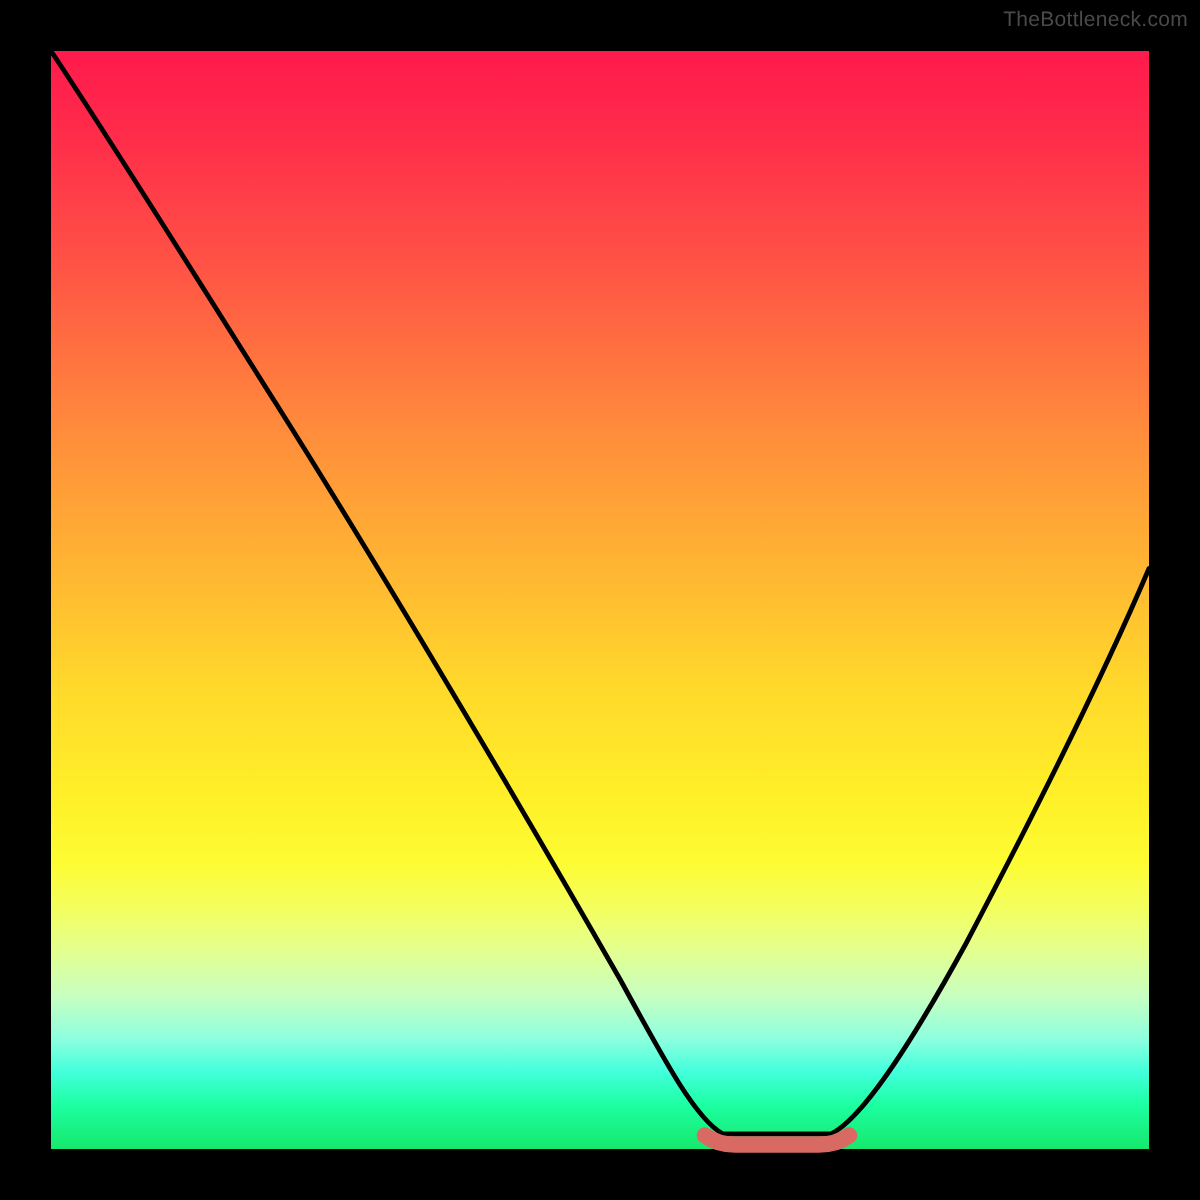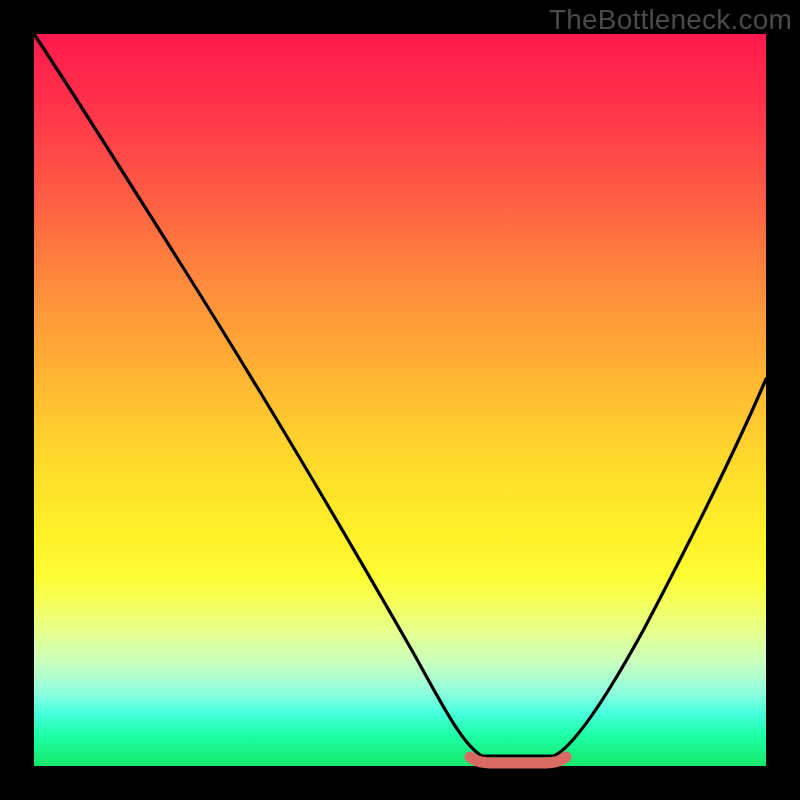--- a/index.html
+++ b/index.html
@@ -15,21 +15,21 @@
       #fff028 68%,
       #fdfc33 74%,
       #f4ff5e 78%,
       #e3ff90 82%,
       #c8ffc0 86%,
       #8dffdf 90%,
       #42ffdb 93%,
       #1cffa2 96%,
       #16e86c 100%);
   }
-  .watermark{position:absolute;top:4px;right:8px;color:#4a4a4a;font-size:28px;
+  .watermark{position:absolute;top:4px;right:8px;color:#4a4a4a;font-size:14px;
     font-weight:400;letter-spacing:0.2px}
   svg.curve{position:absolute;left:34px;top:34px;width:732px;height:732px;overflow:visible}
 </style>
 </head>
 <body>
 
 <div class="frame">
   <div class="plot"></div>
 
   <svg class="curve" viewBox="0 0 732 732">

